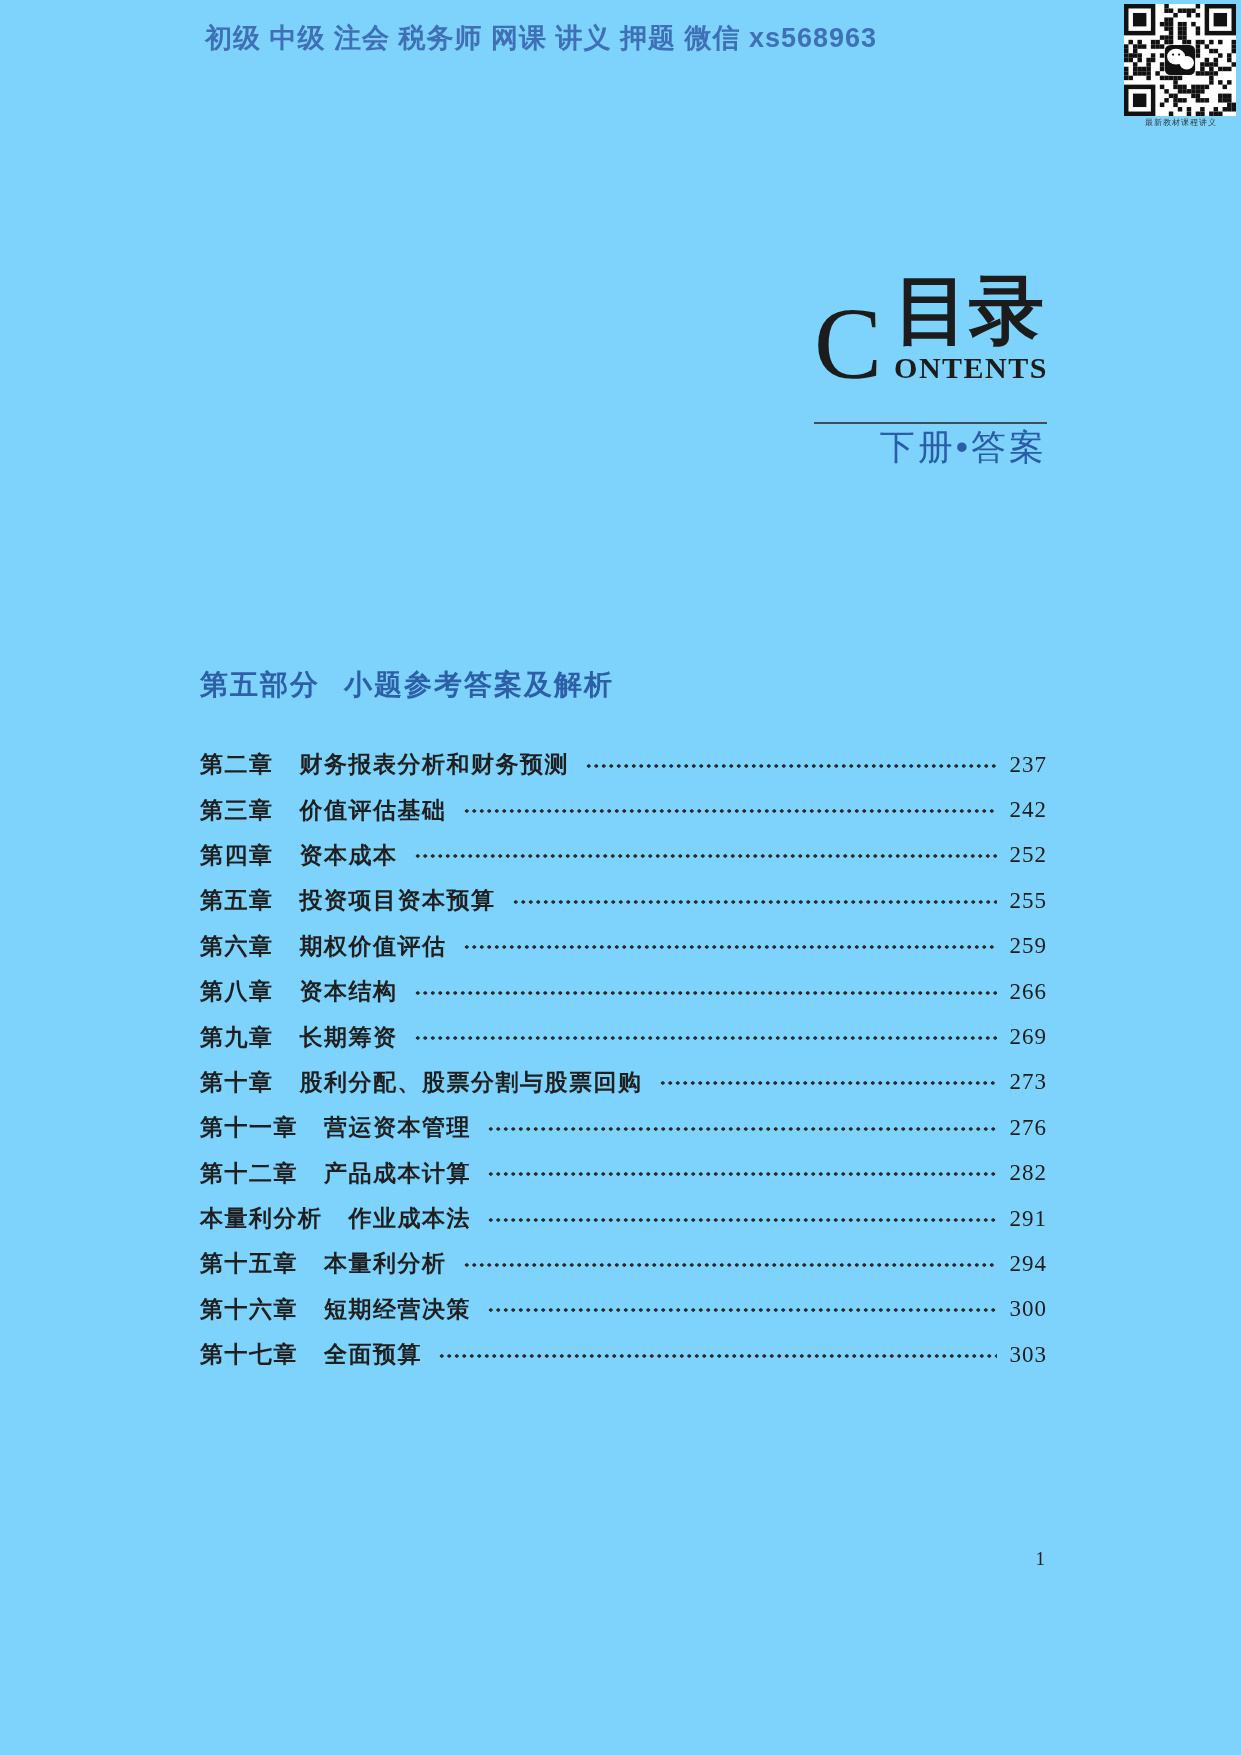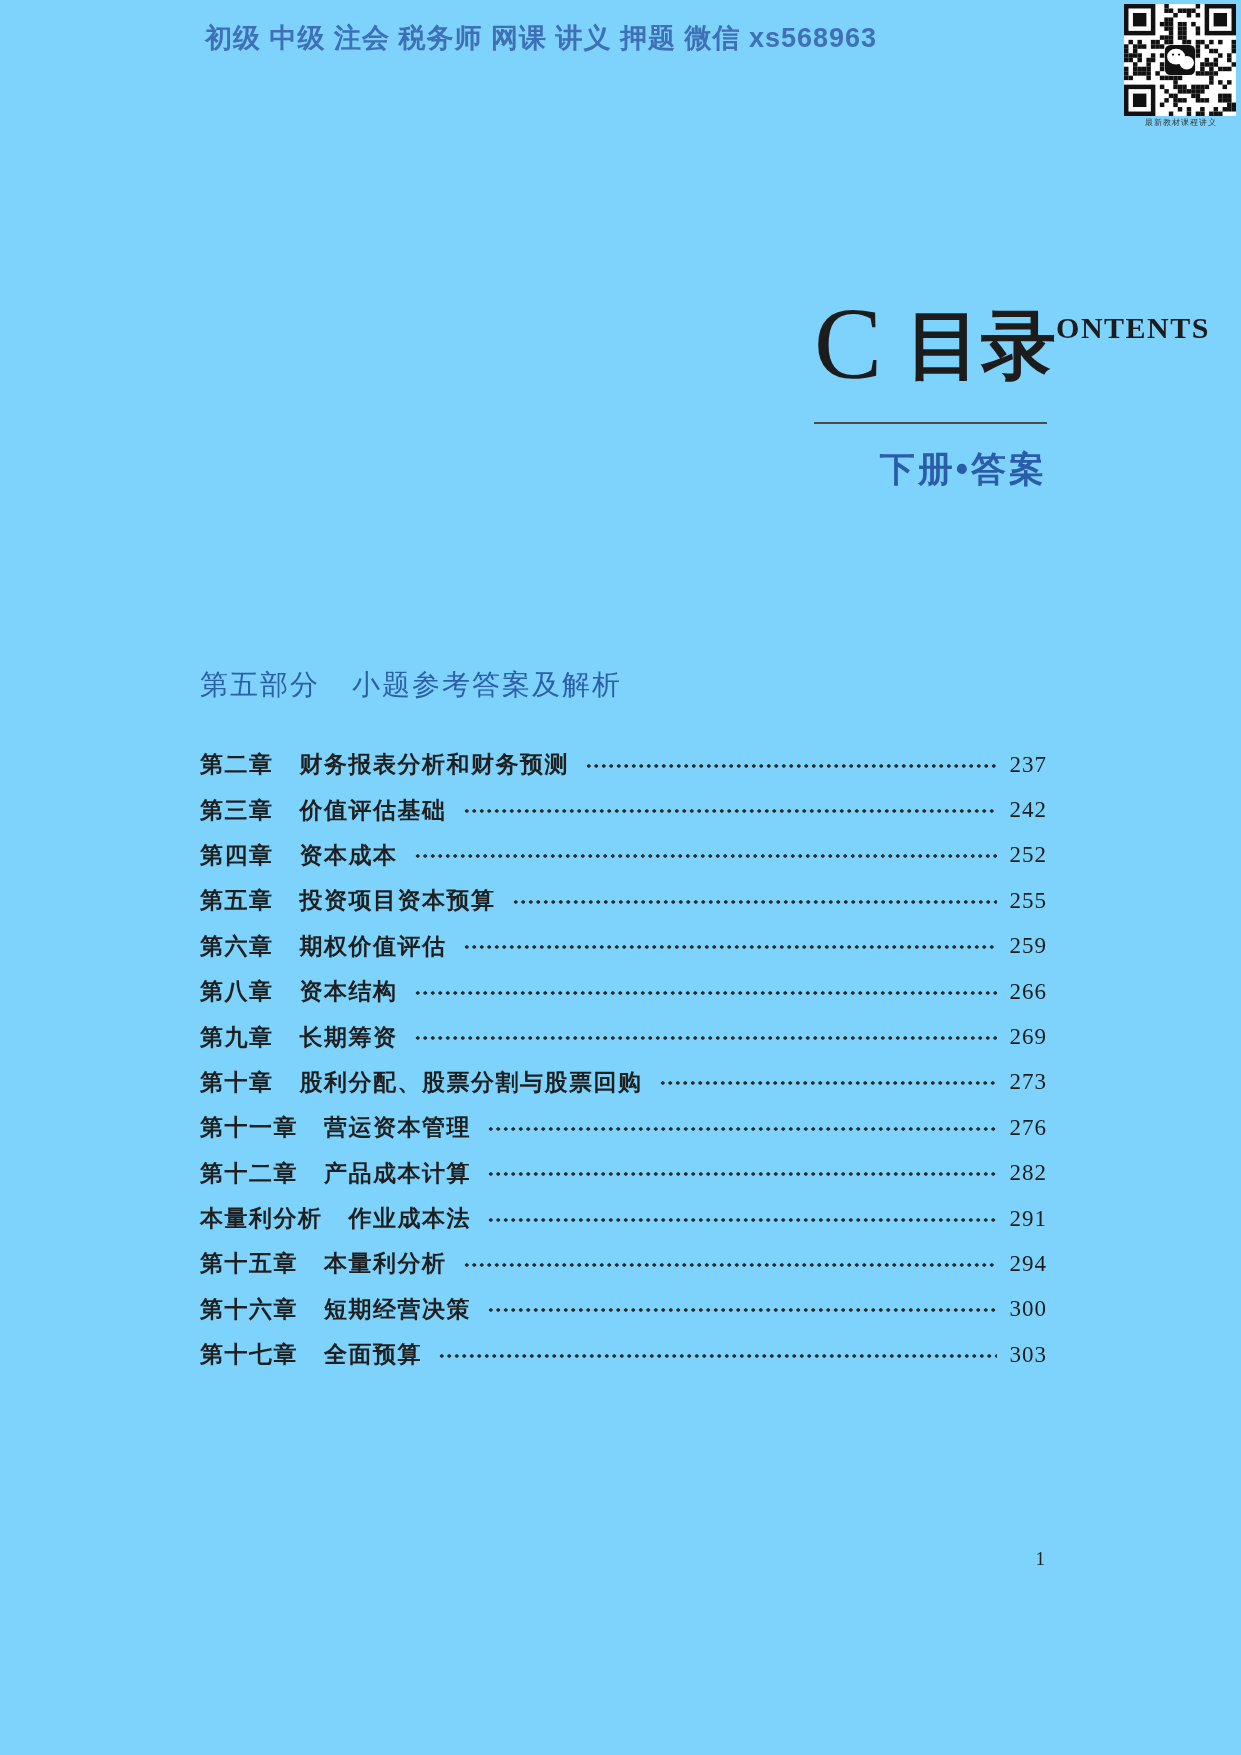--- a/index.html
+++ b/index.html
@@ -35,42 +35,42 @@
   
   .title-block{
     position:absolute;top:253px;right:194px;width:233px;
     color:#1c1c1c;
   }
   .title-row{display:flex;align-items:flex-end;height:130px;}
   .big-c{
     font-family:"Liberation Serif",serif;
     font-size:102px;line-height:0.76;font-weight:500;
   }
-  .title-col{display:flex;flex-direction:row;align-items:flex-start;margin-left:24px;}
+  .title-col{display:flex;flex-direction:column;align-items:flex-start;margin-left:12px;}
   .mulu{
     font-size:75px;line-height:1;font-weight:800;
     letter-spacing:0px;white-space:nowrap;
   }
   .ontents{
     font-family:"Liberation Serif",serif;
     font-size:30px;line-height:1;font-weight:700;
     letter-spacing:1.5px;margin-top:5px;white-space:nowrap;
   }
   .rule{margin-top:39px;height:2px;background:#4a4a4a;}
   .subtitle{
-    margin-top:22px;text-align:right;
-    font-size:35px;font-weight:700;color:#2a5ca8;
+    text-align:right;
+    font-size:35px;font-weight:400;color:#2a5ca8;
     letter-spacing:3px;white-space:nowrap;
   }
 
   
   .section-header{
     position:absolute;left:200px;top:666px;
-    display:flex;gap:32px;
-    font-size:28px;font-weight:400;color:#2d5fa8;
+    display:flex;gap:24px;
+    font-size:28px;font-weight:700;color:#2d5fa8;
     letter-spacing:2px;white-space:nowrap;
   }
 
   
   .toc{
     position:absolute;left:200px;top:742px;width:847px;
   }
   .toc-row{
     display:flex;align-items:center;height:45.4px;
     font-size:23px;font-weight:700;color:#1f1f1f;

